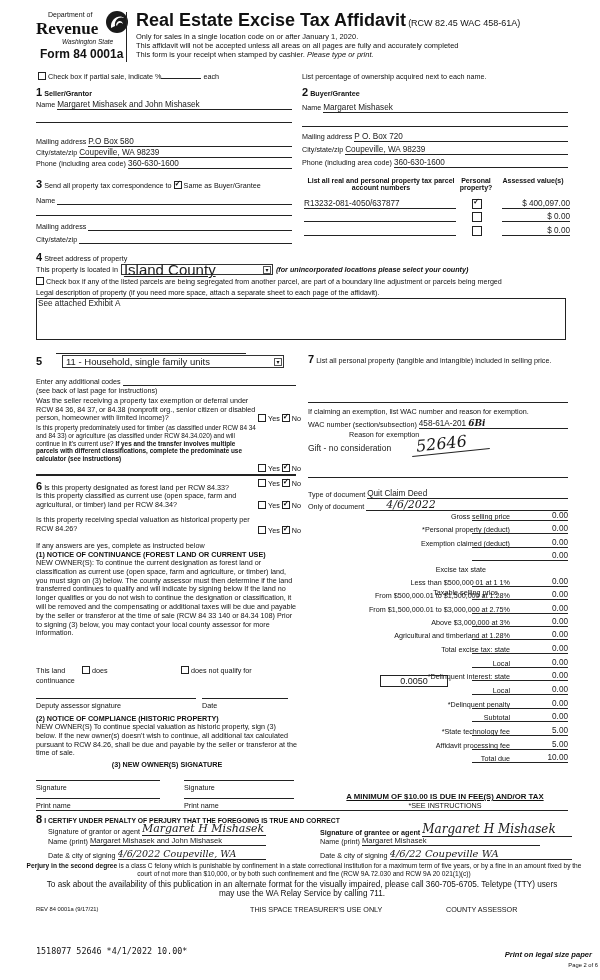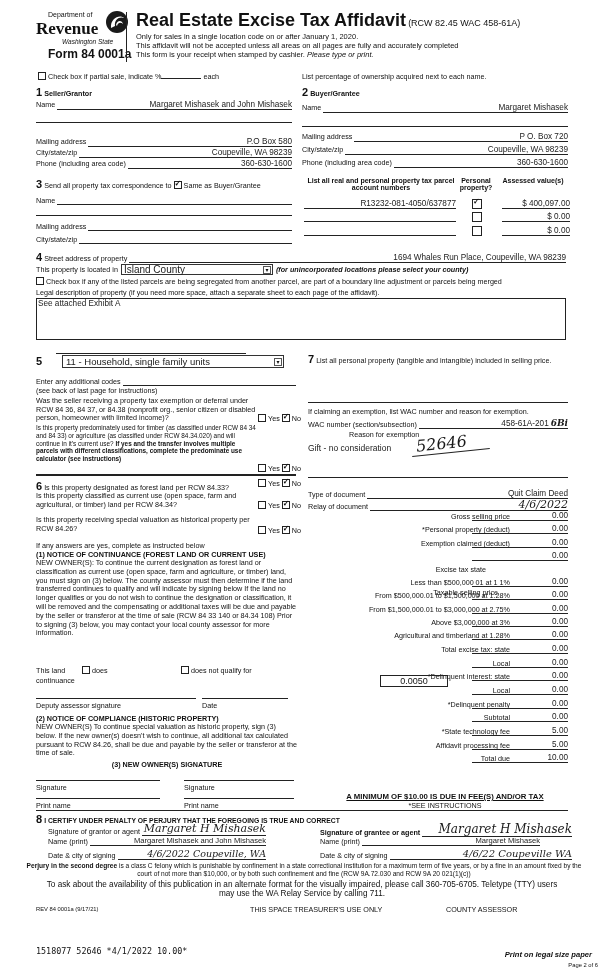--- a/index.html
+++ b/index.html
@@ -1,21 +1,21 @@
 <!DOCTYPE html>
 <html><head>
 <meta charset="utf-8">
 <style>
   * { box-sizing: border-box; margin: 0; padding: 0; }
   html, body { width: 600px; height: 980px; background: #fff; overflow: hidden; }
   body { font-family: "Liberation Sans", sans-serif; color: #111; font-size: 7.2px; position: relative; }
   .abs { position: absolute; }
   .fill { font-family: "Liberation Sans", sans-serif; font-size: 8.2px; color: #222; }
   .hand { font-family: "DejaVu Serif", serif; font-style: italic; color: #1a1a1a; }
-  .line { border-bottom: 1px solid #222; text-align: right; }
+  .line { border-bottom: 1px solid #222; }
   .cb { display: inline-block; width: 8px; height: 8px; border: 1px solid #222; vertical-align: -1px; margin-right: 2px; position: relative; background: #fff; }
   .cb.checked::after { content: "✓"; position: absolute; left: 0; top: -3px; font-size: 8px; font-weight: bold; color: #111; }
   .num { font-weight: bold; font-size: 11px; }
   .b { font-weight: bold; }
   .right { text-align: right; }
   .center { text-align: center; }
   .sel { border: 1px solid #333; background: #fff; height: 11px; }
   .sel-arrow { position: absolute; right: 1px; top: 1px; width: 8px; height: 8px; border: 1px solid #555; font-size: 6px; line-height: 7px; text-align: center; }
   .calc-label { position: absolute; right: 90px; text-align: right; white-space: nowrap; font-size: 7.2px; }
 </style>
@@ -24,21 +24,21 @@
 
 <div class="abs" style="left:30px;top:8px;width:110px;height:55px;">
   <div class="abs" style="left:18px;top:3px;font-size:7px;">Department of</div>
   <div class="abs" style="left:6px;top:11px;font-family:'Liberation Serif',serif;font-weight:bold;font-size:17px;">Revenue</div>
   <svg class="abs" style="left:74px;top:2px;" width="26" height="24" viewBox="0 0 26 24">
     <circle cx="13" cy="12" r="11" fill="#1a1a1a"></circle>
     <path d="M7 18 C6 8, 16 4, 20 8 C16 6, 10 9, 11 16 Z" fill="#fff"></path>
     <path d="M12 15 C13 10, 18 10, 19 14 C17 12, 14 12, 13 16 Z" fill="#fff"></path>
   </svg>
   <div class="abs" style="left:32px;top:30px;font-size:6.5px;font-style:italic;">Washington State</div>
-  <div class="abs" style="left:18px;top:39px;font-size:12px;font-weight:bold;">Form 84 0001a</div>
+  <div class="abs" style="left:10px;top:39px;font-size:12px;font-weight:bold;">Form 84 0001a</div>
 </div>
 <div class="abs" style="left:126px;top:12px;width:1px;height:50px;background:#222;"></div>
 <div class="abs" style="left:136px;top:10px;white-space:nowrap;">
   <span style="font-size:18px;font-weight:bold;">Real Estate Excise Tax Affidavit</span>
   <span style="font-size:9px;">(RCW 82.45 WAC 458-61A)</span>
 </div>
 <div class="abs" style="left:136px;top:32px;font-size:7.5px;">Only for sales in a single location code on or after January 1, 2020.</div>
 <div class="abs" style="left:136px;top:41px;font-size:7.5px;">This affidavit will not be accepted unless all areas on all pages are fully and accurately completed</div>
 <div class="abs" style="left:136px;top:50px;font-size:7.5px;">
   <span>This form is your receipt when stamped by cashier.</span>
@@ -128,26 +128,25 @@
 </div>
 <div class="abs" style="left:304px;top:226px;width:266px;height:11px;">
   <span class="abs fill line" style="left:0;width:152px;height:10px;"></span>
   <span class="abs cb" style="left:168px;top:0;width:10px;height:10px;"></span>
   <span class="abs fill line right" style="left:198px;width:68px;">$ 0.00</span>
 </div>
 
 <div class="abs" style="left:36px;top:251px;width:530px;display:flex;align-items:flex-end;">
   <span class="num">4</span>
   <span style="margin-left:2px;">Street address of property</span>
-  <span class="fill line" style="flex:1;margin-left:2px;">1694 Whales Run Place, Coupeville, WA  98239</span>
 </div>
 <div class="abs" style="left:36px;top:264px;white-space:nowrap;display:flex;align-items:center;">
   <span>This property is located in</span>
   <span class="sel" style="position:relative;display:inline-block;width:152px;margin-left:3px;">
-    <span class="fill" style="font-size:10px;padding-left:2px;line-height:10px;">Island County</span>
+    <span class="fill" style="font-size:15px;padding-left:2px;line-height:10px;text-decoration:underline;">Island County</span>
     <span class="sel-arrow">▾</span>
   </span>
   <i class="b" style="margin-left:3px;">(for unincorporated locations please select your county)</i>
 </div>
 <div class="abs" style="left:36px;top:277px;white-space:nowrap;">
   <span class="cb"></span><span>Check box if any of the listed parcels are being segregated from another parcel, are part of a boundary line adjustment or parcels being merged</span>
 </div>
 <div class="abs" style="left:36px;top:288px;">Legal description of property (if you need more space, attach a separate sheet to each page of the affidavit).</div>
 <div class="abs" style="left:36px;top:298px;width:530px;height:42px;border:1px solid #222;">
   <span class="fill" style="padding-left:1px;">See attached Exhibit A</span>
@@ -238,21 +237,21 @@
 <div class="abs" style="left:308px;top:430px;margin-left:41px;">Reason for exemption</div>
 <div class="abs fill" style="left:308px;top:443px;font-size:8.5px;">Gift - no consideration</div>
 <div class="abs hand" style="left:416px;top:434px;font-size:16px;transform:rotate(-6deg);">52646</div>
 <div class="abs" style="left:412px;top:452px;width:78px;height:1px;background:#222;transform:rotate(-6deg);"></div>
 <div class="abs line" style="left:308px;top:477px;width:260px;"></div>
 <div class="abs" style="left:308px;top:489px;width:260px;display:flex;align-items:flex-end;">
   <span>Type of document</span>
   <span class="fill line" style="flex:1;margin-left:2px;">Quit Claim Deed</span>
 </div>
 <div class="abs" style="left:308px;top:500px;width:260px;display:flex;align-items:flex-end;">
-  <span>Relay of document</span>
+  <span>Only of document</span>
   <span class="hand line" style="flex:1;margin-left:2px;font-size:11px;padding-left:20px;line-height:10px;">4/6/2022</span>
 </div>
 
 <div id="calc">
     <div class="abs calc-label" style="top: 512px; right: 90px;">Gross selling price</div>
     <div class="abs line" style="left: 472px; top: 520px; width: 96px;"></div>
     <div class="abs fill right" style="left: 472px; top: 511px; width: 96px;">0.00</div>
     <div class="abs calc-label" style="top: 525px; right: 90px;">*Personal property (deduct)</div>
     <div class="abs line" style="left: 472px; top: 533px; width: 96px;"></div>
     <div class="abs fill right" style="left: 472px; top: 524px; width: 96px;">0.00</div>

